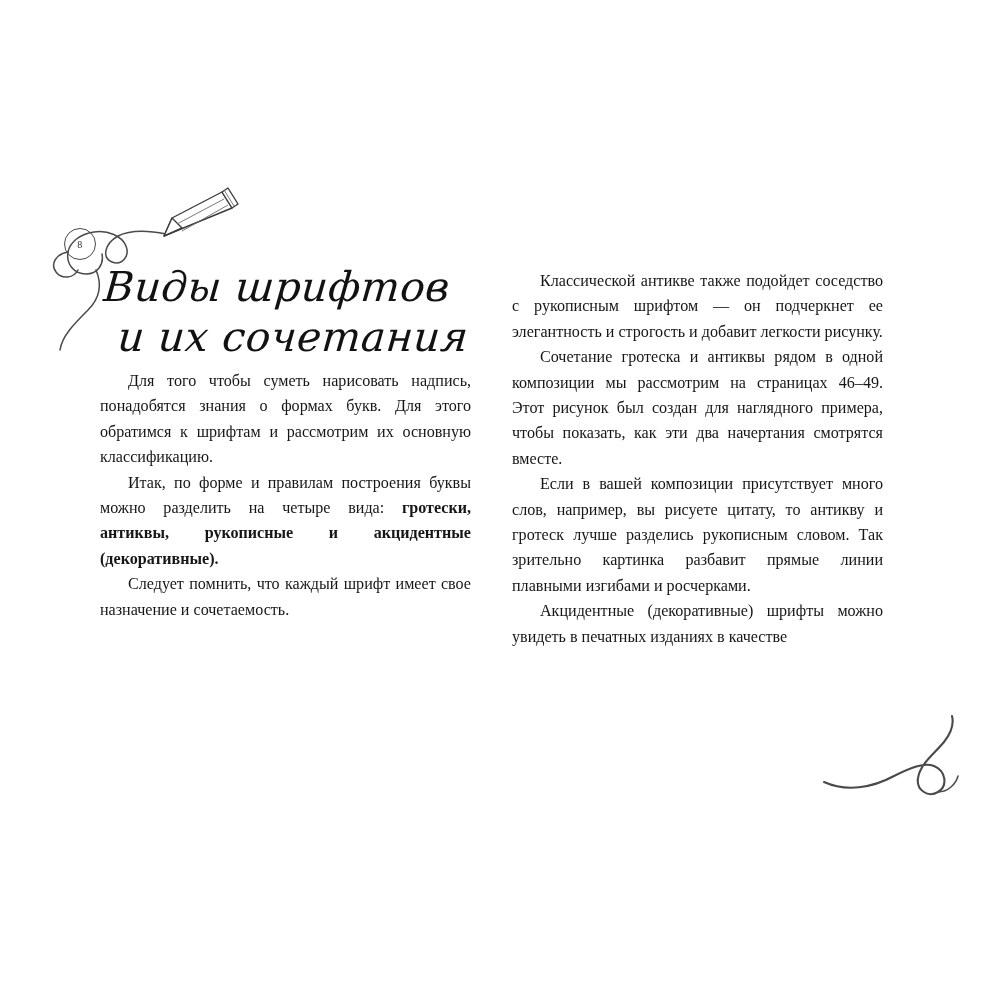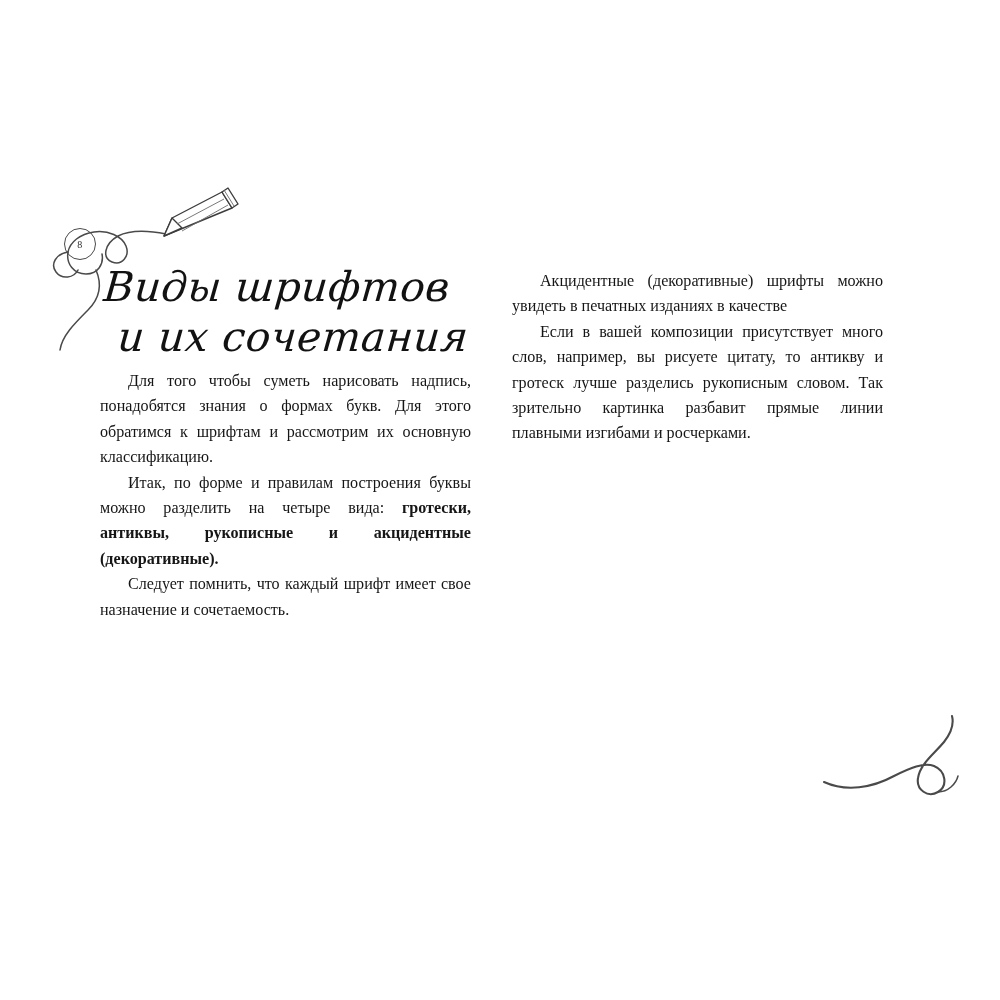--- a/index.html
+++ b/index.html
@@ -147,22 +147,24 @@
     <div class="title-line line-1">Виды шрифтов</div>
     <div class="title-line line-2">и их сочетания</div>
   </div>
 
   <div class="col col-left">
       <p class="last-line-left"><span>Для того чтобы суметь нарисовать надпись, понадобятся знания о формах букв. Для этого обратимся к шрифтам и рассмотрим их основную классификацию.</span></p>
       <p class="last-line-left"><span>Итак, по форме и правилам построения буквы можно разделить на четыре вида: </span><b>гротески, антиквы, рукописные и акцидентные (декоративные).</b></p>
       <p class="last-line-left"><span>Следует помнить, что каждый шрифт имеет свое назначение и сочетаемость.</span></p>
     </div>
   <div class="col col-right">
+      <p class="last-line-left"><span>Классической антикве также подойдет соседство с рукописным шрифтом — он подчеркнет ее элегантность и строгость и добавит легкости рисунку.</span></p>
+      <p class="last-line-left"><span>Сочетание гротеска и антиквы рядом в одной композиции мы рассмотрим на страницах 46–49. Этот рисунок был создан для наглядного примера, чтобы показать, как эти два начертания смотрятся вместе.</span></p>
+      <p class="last-line-left"><span>Если в вашей композиции присутствует много слов, например, вы рисуете цитату, то антикву и гротеск лучше разделись рукописным словом. Так зрительно картинка разбавит прямые линии плавными изгибами и росчерками.</span></p>
       <p class="last-line-left"><span>Акцидентные (декоративные) шрифты можно увидеть в печатных изданиях в качестве</span></p>
-      <p class="last-line-left"><span>Если в вашей композиции присутствует много слов, например, вы рисуете цитату, то антикву и гротеск лучше разделись рукописным словом. Так зрительно картинка разбавит прямые линии плавными изгибами и росчерками.</span></p>
     </div>
 
   <div class="flourish-bottom">
     <svg width="190" height="120" viewBox="0 0 190 120" fill="none" xmlns="http://www.w3.org/2000/svg">
       <g stroke="#4a4a4a" fill="none" stroke-linecap="round">
         <path d="M18 68 C 40 78, 66 74, 88 62 C 104 54, 118 48, 128 52
                  C 140 57, 142 72, 132 78 C 122 84, 110 76, 112 64
                  C 114 50, 128 40, 138 28 C 146 18, 148 10, 146 2" stroke-width="2.1"></path>
         <path d="M132 78 C 142 78, 150 70, 152 62" stroke-width="1.5"></path>
       </g>

